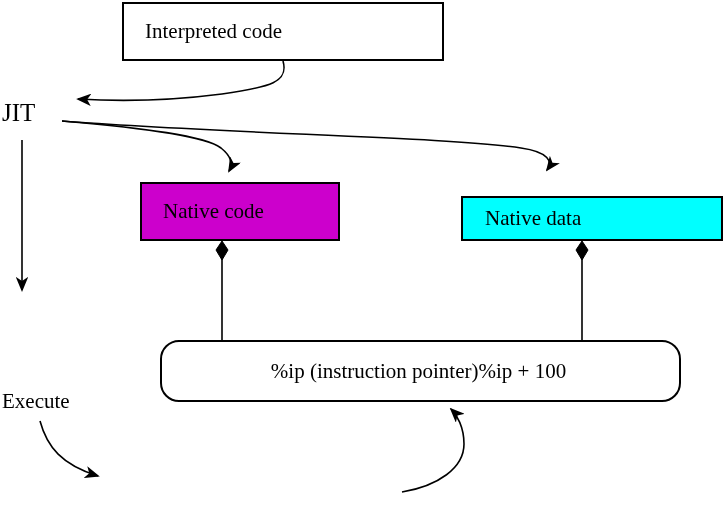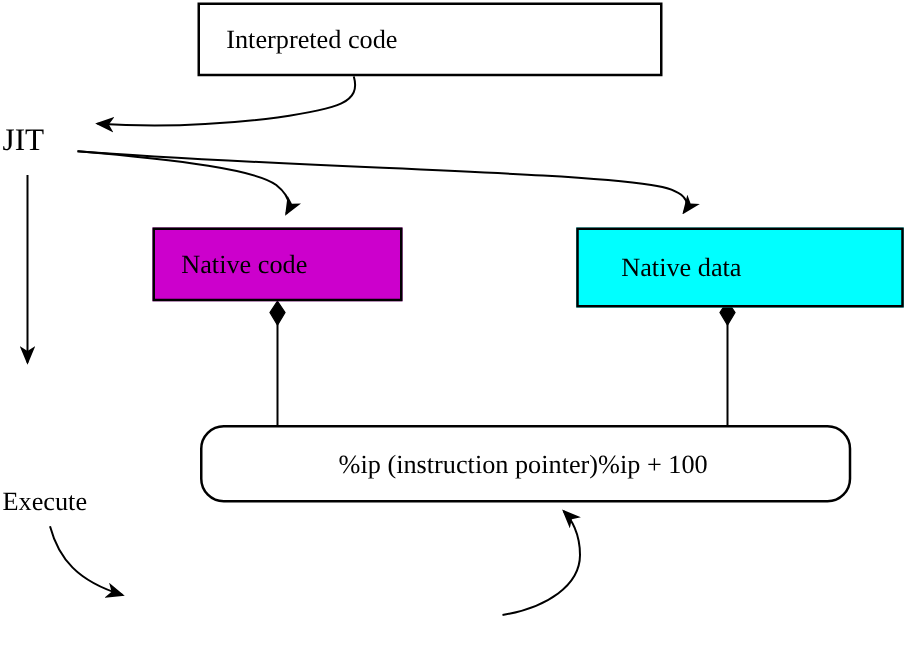--- a/index.html
+++ b/index.html
@@ -8,23 +8,23 @@
     font-family:"Liberation Serif","DejaVu Serif",serif; color:#000;
     overflow:hidden;
   }
   .arrows { position:absolute; left:0; top:0; width:724px; height:525px; }
   .arrows path.ln, .arrows line.ln { fill:none; stroke:#000; stroke-width:1.6px; }
   .arrows polygon.diamond { fill:#000; stroke:#000; }
   .box {
     position:absolute; box-sizing:border-box; border:2px solid #000;
     display:flex; align-items:center; font-size:21px; white-space:nowrap;
   }
-  .box-interpreted { left:122px; top:2px;  width:372px; height:59px; padding-left:21px; background:#ffffff;margin-left:36px; }
+  .box-interpreted { left:122px; top:2px;  width:322px; height:59px; padding-left:21px; background:#ffffff; }
   .box-native-code { left:122px; top:182px; width:200px; height:59px; padding-left:21px; }
-  .box-native-data { left:461px; top:182px; width:262px; height:64px; padding-left:34px; }
+  .box-native-data { left:461px; top:196px; width:262px; height:45px; padding-left:22px; }
   .box-pointer {
     left:160px; top:340px; width:521px; height:62px; border-radius:19px;
     background:#ffffff; justify-content:center; padding:0 24px 0 20px;
   }
   .lbl { position:absolute; white-space:pre; }
   .lbl-jit { left:2px; top:99px; font-size:25px; }
   .lbl-execute { left:2px; top:316px; font-size:21px; line-height:34px; }
   .lbl-instruction { left:120px; top:459px; font-size:21px; line-height:34px; }
 </style>
 </head>
@@ -57,21 +57,21 @@
     <line class="ln" x1="582" y1="258" x2="582" y2="340"></line>
     <polygon class="diamond" points="582,241 588,250 582,260 576,250"></polygon>
   </svg>
 
   <div class="box box-interpreted">
     <span>Interpreted code</span>
   </div>
 
   <div class="lbl lbl-jit">JIT</div>
 
-  <div class="box box-native-code" style="background-color: rgb(204, 0, 204);">
+  <div class="box box-native-code" style="background-color: rgb(204, 0, 204); margin-left: 18px;">
     <span>Native code</span>
   </div>
 
   <div class="box box-native-data" style="background-color: rgb(0, 255, 255);">
     <span>Native data</span>
   </div>
 
   <div class="box box-pointer">
     <span>%ip (instruction pointer)</span>
     <span>%ip + 100</span>

